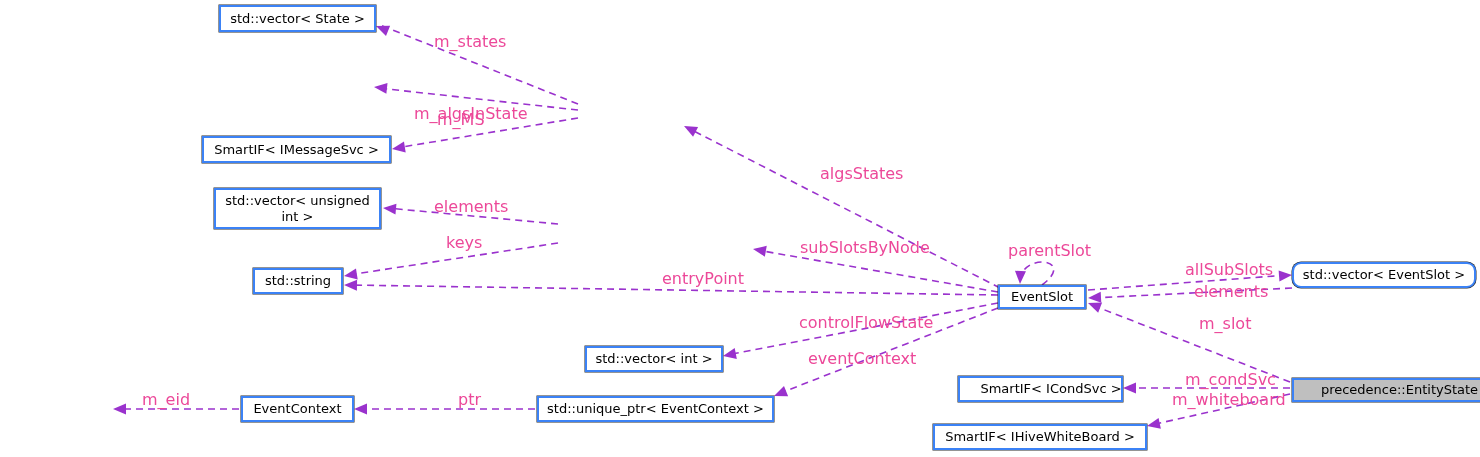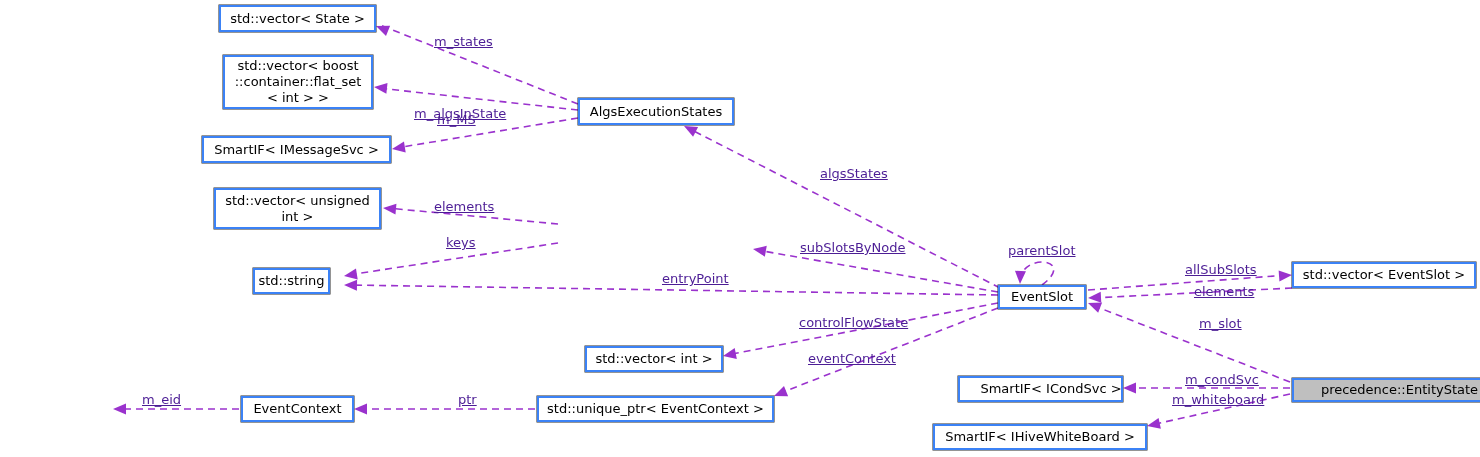--- a/index.html
+++ b/index.html
@@ -39,27 +39,26 @@
     white-space: pre;
     letter-spacing: 0px;
     z-index: 3;
     box-shadow: 0 0 0 0.5px #2a2a2a;
   }
   .node.highlight {
     background: #bfbfbf;
   }
   .edge-label {
     position: absolute;
-    font-size: 13px;
+    font-size: 16px;
     line-height: 15px;
-    color: #4c1d95;
+    color: #ec4899;
     white-space: pre;
     background: transparent;
     z-index: 4;
-    text-decoration: underline;
   }
 </style>
 </head>
 <body>
 
 <div id="diagram">
   <svg id="edges" xmlns="http://www.w3.org/2000/svg">
       <g>
         <path d="M 578 104 L 380 25" stroke="#9a32cd" stroke-width="1.6" fill="none" stroke-dasharray="7,5"></path>
         <path d="M 0 0 L -13 -5.5 L -13 5.5 Z" fill="#9a32cd" transform="translate(376,26) rotate(202)"></path>
@@ -127,32 +126,28 @@
       <g>
         <path d="M 239 409 L 117 409" stroke="#9a32cd" stroke-width="1.6" fill="none" stroke-dasharray="7,5"></path>
         <path d="M 0 0 L -13 -5.5 L -13 5.5 Z" fill="#9a32cd" transform="translate(113,409) rotate(180)"></path>
       </g>
       <g>
         <path d="M 535 409 L 358 409" stroke="#9a32cd" stroke-width="1.6" fill="none" stroke-dasharray="7,5"></path>
         <path d="M 0 0 L -13 -5.5 L -13 5.5 Z" fill="#9a32cd" transform="translate(354,409) rotate(180)"></path>
       </g>
     </svg>
 <div class="node" style="left: 219px; top: 5px; width: 157px; height: 27px;">std::vector&lt; State &gt;</div>
-    <div class="node" style="left: 223px; top: 55px; width: 150px; height: 54px;">std::vector&lt; boost
-::container::flat_set
-&lt; int &gt; &gt;</div>
     <div class="node" style="left: 202px; top: 136px; width: 189px; height: 27px;">SmartIF&lt; IMessageSvc &gt;</div>
     <div class="node" style="left: 214px; top: 188px; width: 167px; height: 41px;">std::vector&lt; unsigned
 int &gt;</div>
-    <div class="node" style="left: 253px; top: 268px; width: 77px; height: 26px;">std::string</div>
-    <div class="node" style="left: 578px; top: 98px; width: 156px; height: 27px;">AlgsExecutionStates</div>
+    <div class="node" style="left: 253px; top: 268px; width: 90px; height: 26px;">std::string</div>
     <div class="node" style="left: 585px; top: 346px; width: 138px; height: 26px;">std::vector&lt; int &gt;</div>
     <div class="node" style="left: 537px; top: 396px; width: 237px; height: 26px;">std::unique_ptr&lt; EventContext &gt;</div>
     <div class="node" style="left: 998px; top: 285px; width: 88px; height: 24px;">EventSlot</div>
-    <div class="node" style="left: 1292px; top: 262px; width: 184px; height: 26px;">std::vector&lt; EventSlot &gt;</div>
+    <div class="node" style="left: 1292px; top: 262px; width: 184px; height: 26px; border-radius: 9px;">std::vector&lt; EventSlot &gt;</div>
     <div class="node" style="left: 958px; top: 376px; width: 165px; height: 26px; padding-left: 21px;">SmartIF&lt; ICondSvc &gt;</div>
     <div class="node" style="left: 933px; top: 424px; width: 214px; height: 26px;">SmartIF&lt; IHiveWhiteBoard &gt;</div>
     <div class="node" style="left: 241px; top: 396px; width: 113px; height: 26px;">EventContext</div>
     <div class="node highlight" style="left: 1292px; top: 378px; width: 215px; height: 24px;">precedence::EntityState</div>
     <div class="edge-label" style="left: 434px; top: 34px;">m_states</div>
     <div class="edge-label" style="left: 414px; top: 106px;">m_algsInState</div>
     <div class="edge-label" style="left: 437px; top: 112px;">m_MS</div>
     <div class="edge-label" style="left: 820px; top: 166px;">algsStates</div>
     <div class="edge-label" style="left: 434px; top: 199px;">elements</div>
     <div class="edge-label" style="left: 446px; top: 235px;">keys</div>

